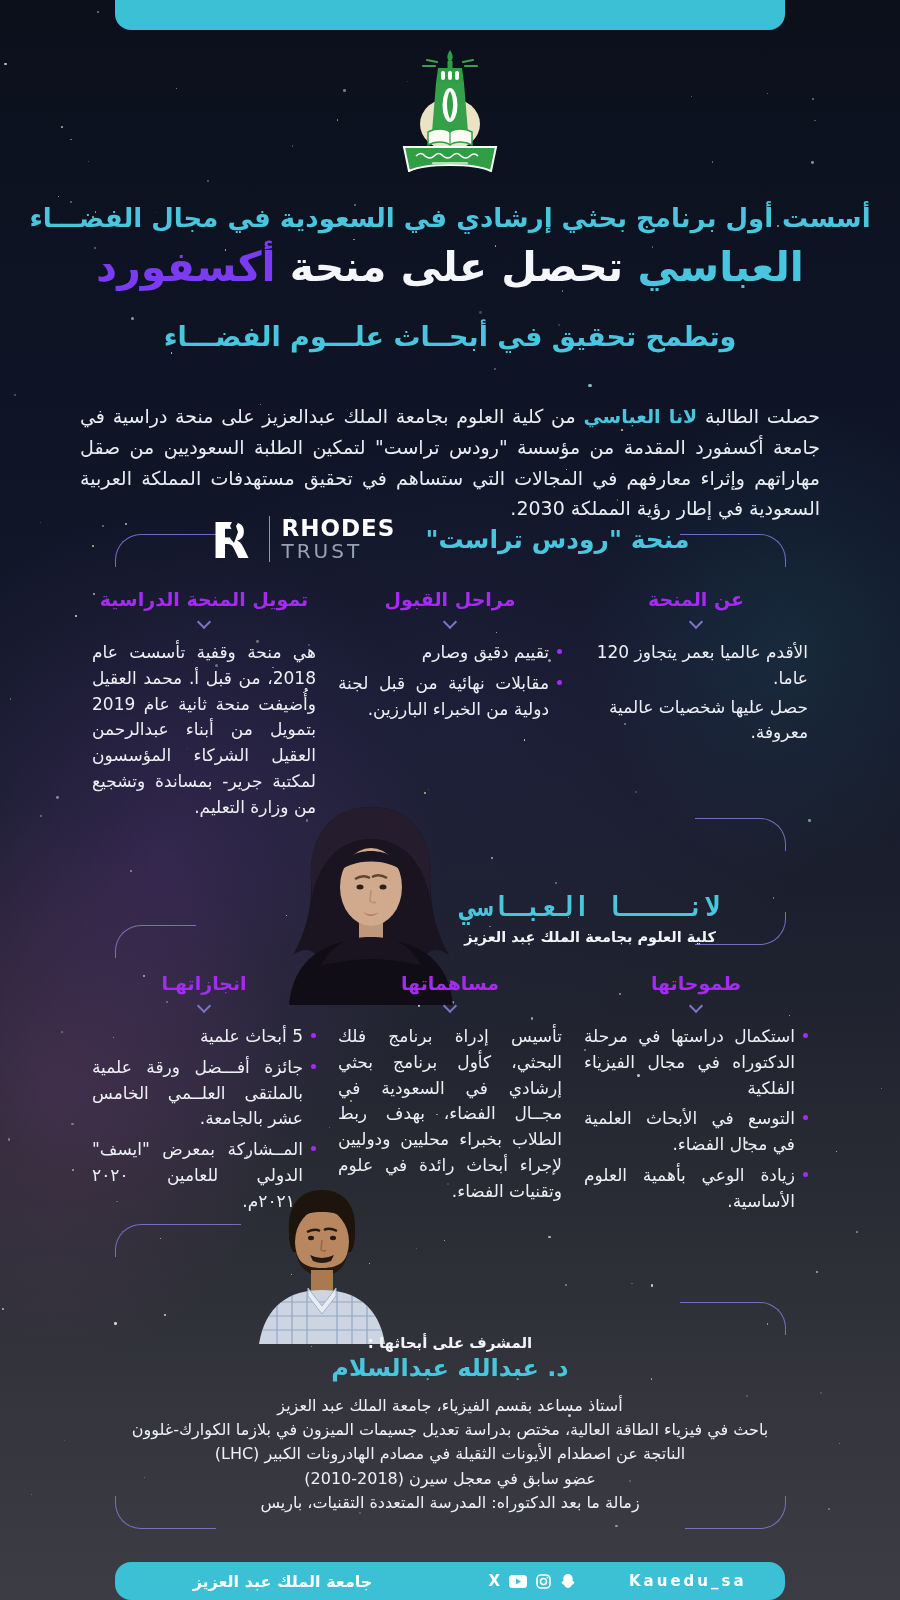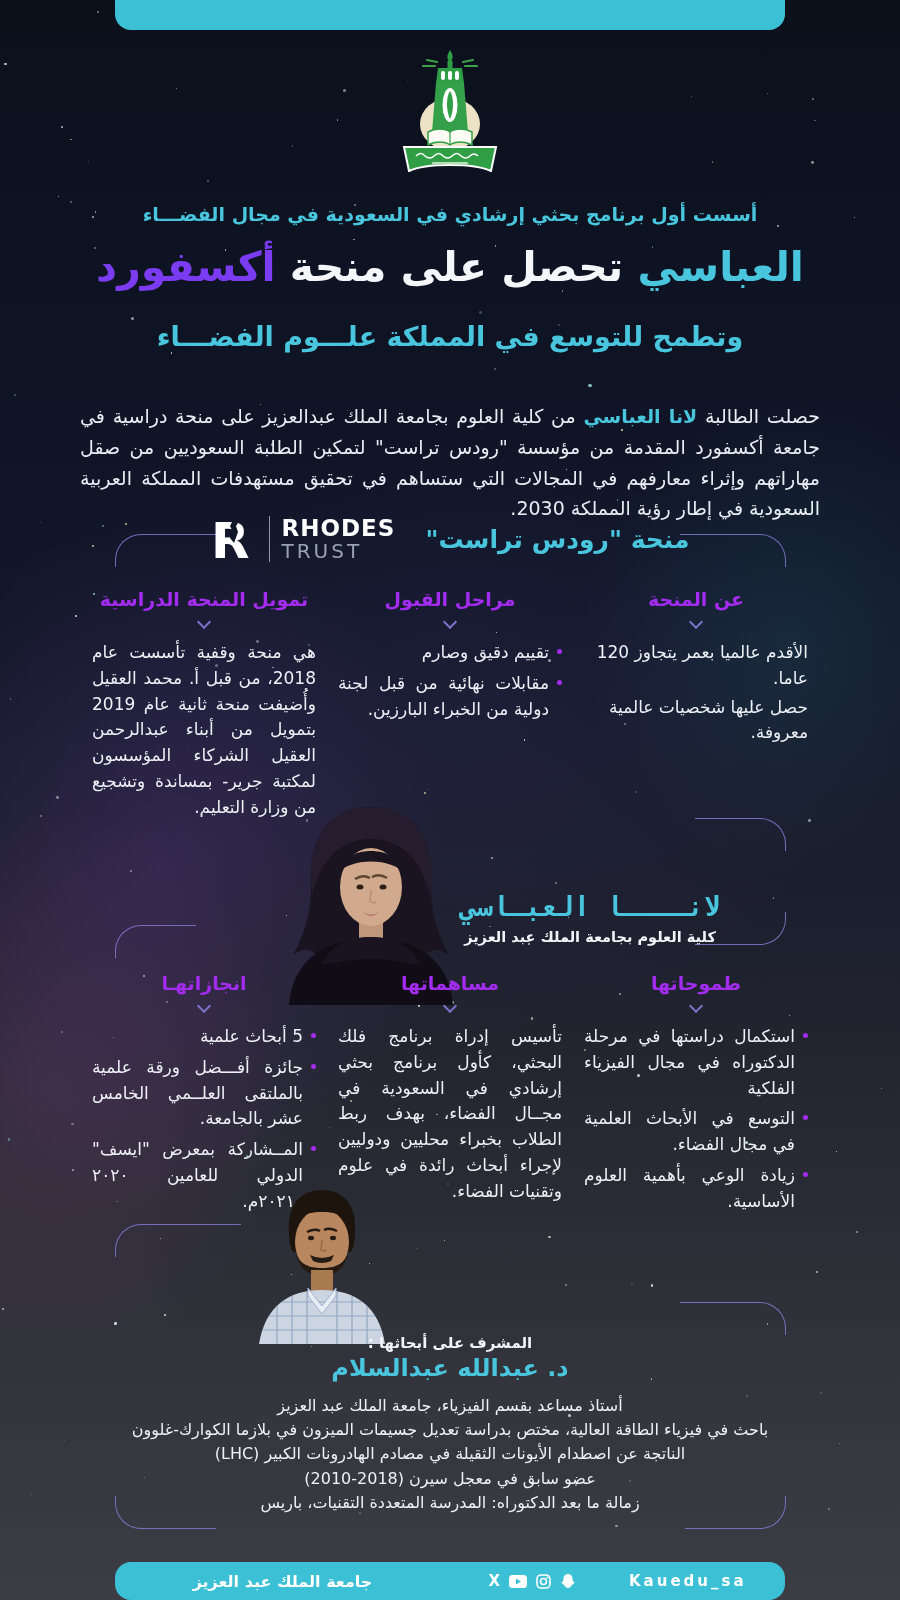--- a/index.html
+++ b/index.html
@@ -16,21 +16,21 @@
       radial-gradient(540px 430px at 52% 46%, rgba(96,70,160,.12), transparent 70%);
   }
   #stars { position:absolute; inset:0; pointer-events:none; }
 
   .topbar { position:absolute; top:0; left:115px; width:670px; height:30px;
     background:#3cc0d6; border-radius:0 0 16px 16px; }
 
   .kau-logo { position:absolute; left:390px; top:48px; }
 
   .t1 { position:absolute; top:203px; left:0; width:100%; text-align:center; direction:rtl;
-    color:#49c6de; font-size:19px; font-weight:bold; letter-spacing:.2px; }
+    color:#49c6de; font-size:26px; font-weight:bold; letter-spacing:.2px; }
   .t2 { position:absolute; top:243px; left:0; width:100%; text-align:center; direction:rtl;
     font-size:41px; font-weight:bold; }
   .t2 .hl-cyan { color:#49c6de; } .t2 .hl-white { color:#f4f6fa; } .t2 .hl-purple { color:#7b3bf0; }
   .t3 { position:absolute; top:321px; left:0; width:100%; text-align:center; direction:rtl;
     color:#49c6de; font-size:27px; font-weight:bold; }
 
   .intro { position:absolute; top:382px; left:80px; width:740px; direction:rtl;
     text-align:justify; font-size:19px; line-height:1.62; color:#e9edf4; }
   .intro .hl { color:#49c6de; font-weight:bold; }
 
@@ -266,21 +266,21 @@
       <path d="M38 84 C45 80 55 80 60 84 C65 80 75 80 82 84 L82 97 C75 93 65 93 60 97 C55 93 45 93 38 97 Z" fill="#fdfdf6" stroke="#2f9e44" stroke-width="1.5"></path>
       <line x1="60" y1="84" x2="60" y2="96" stroke="#2f9e44" stroke-width="1.2"></line>
       <path d="M14 99 L106 99 L101 123 C84 115 36 115 19 123 Z" fill="#2f9e44" stroke="#fff" stroke-width="2"></path>
       <path d="M26 108 q5 -5 9 0 q5 4 9 0 q5 -5 9 0 q5 4 9 0 q5 -5 9 0 q5 4 9 0 q4 -4 8 0" stroke="#fff" stroke-width="1.6" fill="none"></path>
       <rect x="42" y="114" width="36" height="2.4" rx="1.2" fill="#cfe8cf" opacity=".85"></rect>
     </svg>
   </div>
 
   <div class="t1">أسست أول برنامج بحثي إرشادي في السعودية في مجال الفضـــاء</div>
   <div class="t2"><span class="hl-cyan">العباسي</span><span class="hl-white"> تحصل على منحة </span><span class="hl-purple">أكسفورد</span></div>
-  <div class="t3">وتطمح للتوسع في المملكة علـــوم الفضـــاء</div>
+  <div class="t3">وتطمح تحقيق في أبحــاث علـــوم الفضـــاء</div>
 
   <p class="intro"><span>حصلت الطالبة </span><span class="hl">لانا العباسي</span><span> من كلية العلوم بجامعة الملك عبدالعزيز على منحة دراسية في جامعة أكسفورد المقدمة من مؤسسة "رودس تراست" لتمكين الطلبة السعوديين من صقل مهاراتهم وإثراء معارفهم في المجالات التي ستساهم في تحقيق مستهدفات المملكة العربية السعودية في إطار رؤية المملكة 2030.</span></p>
 
   <div class="corner c-tl" style="left:115px; top:534px;"></div>
   <div class="corner c-tr" style="left:680px; top:534px;"></div>
 
   <div class="rhodes-head">
     <span class="rhodes-title">منحة "رودس تراست"</span>
     <span class="rhodes-logo">
       <svg width="48" height="50" viewBox="0 0 48 50">

